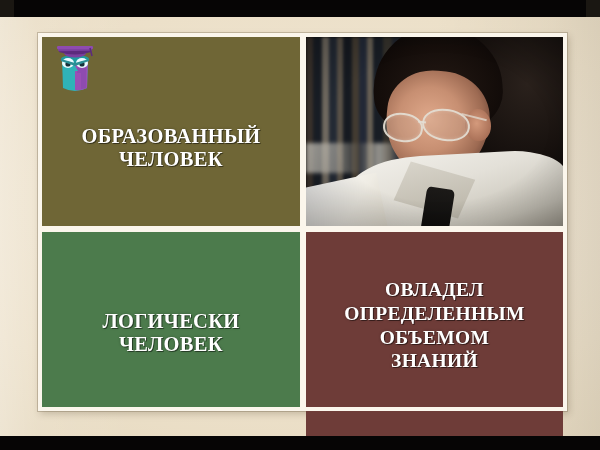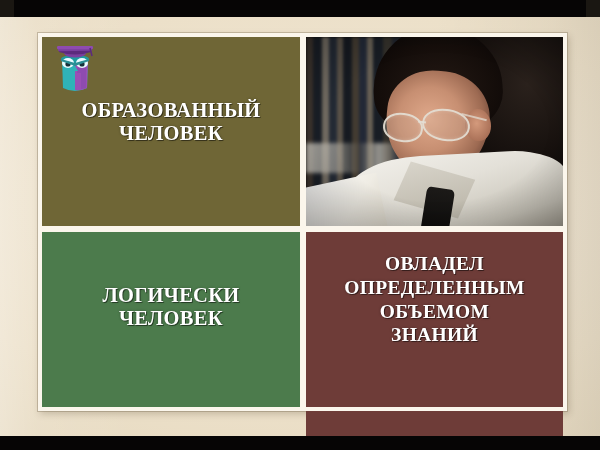--- a/index.html
+++ b/index.html
@@ -109,20 +109,21 @@
     text-align: center;
     color: #ffffff;
     font-weight: bold;
     letter-spacing: 0.3px;
     line-height: 1.14;
     text-shadow: 1px 1px 0 rgba(0,0,0,0.45),
                  0 0 3px rgba(0,0,0,0.30);
     padding: 0 6px;
     box-sizing: border-box;
     white-space: pre-line;
+    margin-top: 26px;
   }
   .tl .panel-text {
     top: 62px;
     font-size: 20.5px;
   }
   .bl .panel-text {
     top: 52px;
     font-size: 20.5px;
   }
   .br .panel-text {

